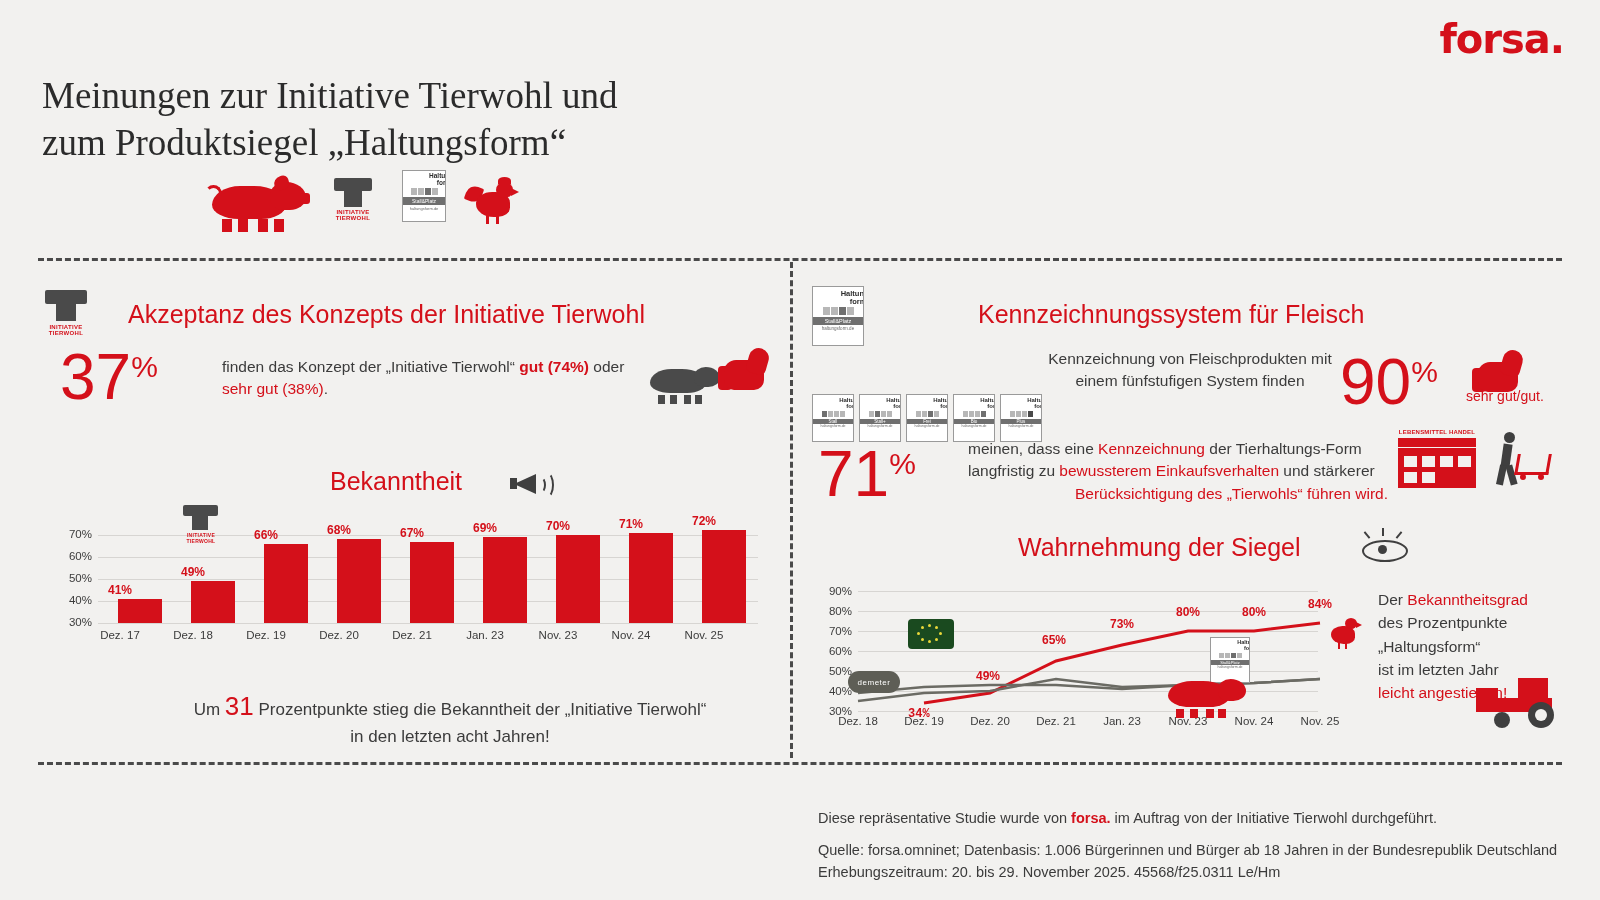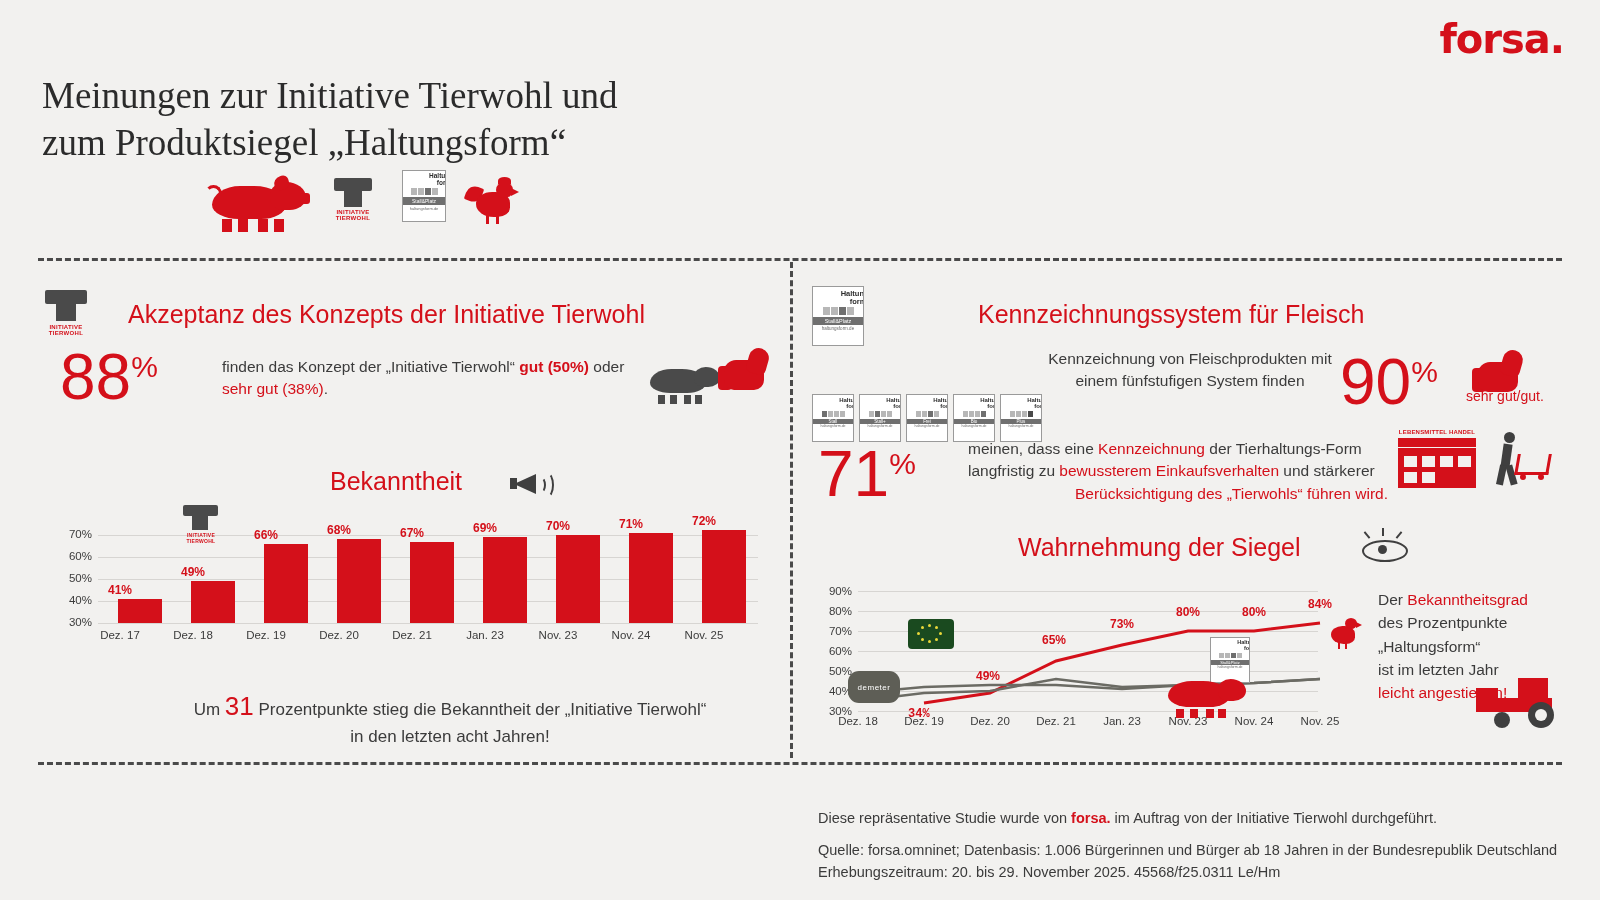--- a/index.html
+++ b/index.html
@@ -153,21 +153,21 @@
 
   .pig-red{position:relative;width:80px;height:36px;}
   .pig-red .body{position:absolute;left:0;top:4px;width:62px;height:26px;background:#d4101a;border-radius:40% 45% 35% 38%/60% 60% 45% 45%;}
   .pig-red .head{position:absolute;left:50px;top:2px;width:28px;height:22px;background:#d4101a;border-radius:45% 55% 45% 40%;}
   .pig-red .leg{position:absolute;bottom:-5px;width:8px;height:9px;background:#d4101a;}
   .pig-red .l1{left:8px;} .pig-red .l2{left:22px;} .pig-red .l3{left:38px;} .pig-red .l4{left:50px;}
 
   .bio-badge{width:46px;height:30px;border-radius:4px;background:#1a4a1f;position:relative;}
   .bio-badge .stars{position:absolute;left:0;top:0;width:46px;height:30px;}
   .bio-badge .star{position:absolute;width:3px;height:3px;background:#e9d83a;border-radius:50%;}
-  .demeter{width:52px;height:32px;border-radius:11px;background:#5e5e56;color:#fff;font-size:8px;display:flex;align-items:center;justify-content:center;letter-spacing:.5px;}
+  .demeter{width:52px;height:22px;border-radius:11px;background:#5e5e56;color:#fff;font-size:8px;display:flex;align-items:center;justify-content:center;letter-spacing:.5px;}
 
   .chicken-red-sm{position:relative;width:34px;height:32px;}
   .chicken-red-sm .c-body{position:absolute;left:3px;top:9px;width:24px;height:18px;background:#d4101a;border-radius:50% 45% 40% 55%;}
   .chicken-red-sm .c-head{position:absolute;left:17px;top:1px;width:12px;height:11px;background:#d4101a;border-radius:50%;}
   .chicken-red-sm .c-beak{position:absolute;left:28px;top:5px;width:0;height:0;border-top:3px solid transparent;border-bottom:3px solid transparent;border-left:6px solid #d4101a;}
   .chicken-red-sm .c-leg{position:absolute;bottom:0;width:2px;height:6px;background:#d4101a;}
   .chicken-red-sm .cl1{left:10px;} .chicken-red-sm .cl2{left:17px;}
 </style>
 </head>
 <body>
@@ -224,25 +224,25 @@
 
   <div class="tw-logo" style="position:absolute;left:40px;top:288px;width:52px;height:52px;">
     <div class="tw-h" style="left:5px;top:2px;width:42px;height:14px;"></div>
     <div class="tw-b" style="left:16px;top:16px;width:20px;height:17px;"></div>
     <div class="tw-t" style="top:36px;width:52px;font-size:6px;">INITIATIVE<br>TIERWOHL</div>
   </div>
 
   <div class="sec-head" style="left:128px;top:300px;">Akzeptanz des Konzepts der Initiative Tierwohl</div>
 
   <div class="bigpct" style="left:60px;top:345px;">
-    <span>88</span><sup>%</sup>
+    <span>37</span><sup>%</sup>
   </div>
 
   <div class="body-txt" style="left:222px;top:356px;width:430px;">
-    <span>finden das Konzept der „Initiative Tierwohl“ </span><span class="red bold">gut (50%)</span><span> oder </span><br>
+    <span>finden das Konzept der „Initiative Tierwohl“ </span><span class="red bold">gut (74%)</span><span> oder </span><br>
     <span class="red">sehr gut (38%)</span><span>.</span>
   </div>
 
   <div class="pig-small" style="position:absolute;left:650px;top:365px;">
     <div class="body"></div>
       <div class="head"></div>
     <div class="leg l1"></div>
       <div class="leg l2"></div>
       <div class="leg l3"></div>
       <div class="leg l4"></div>

